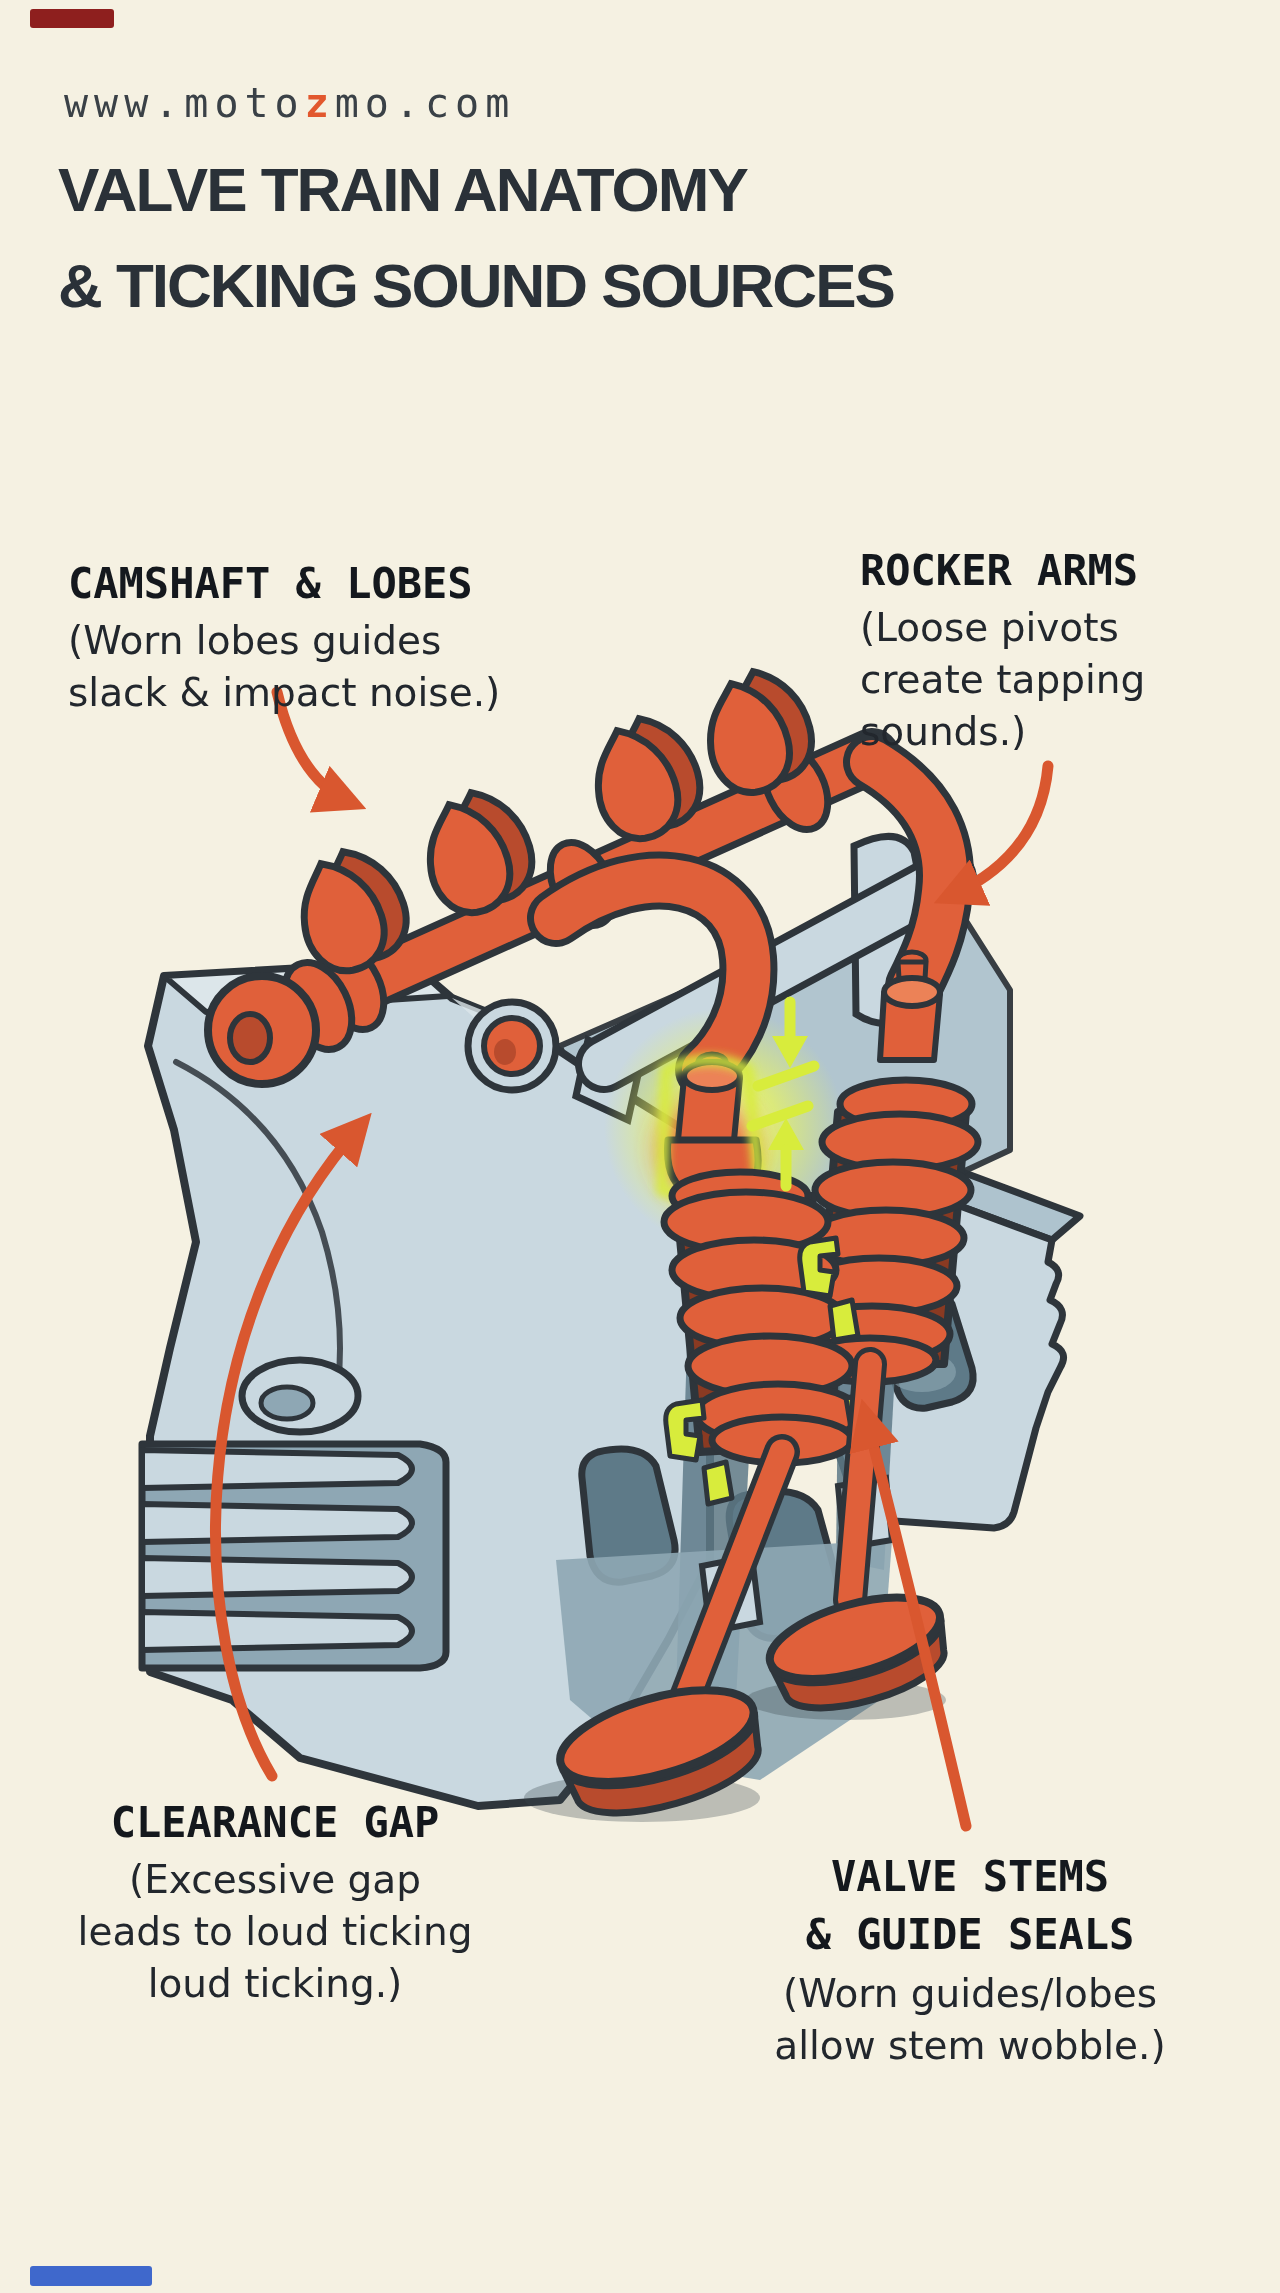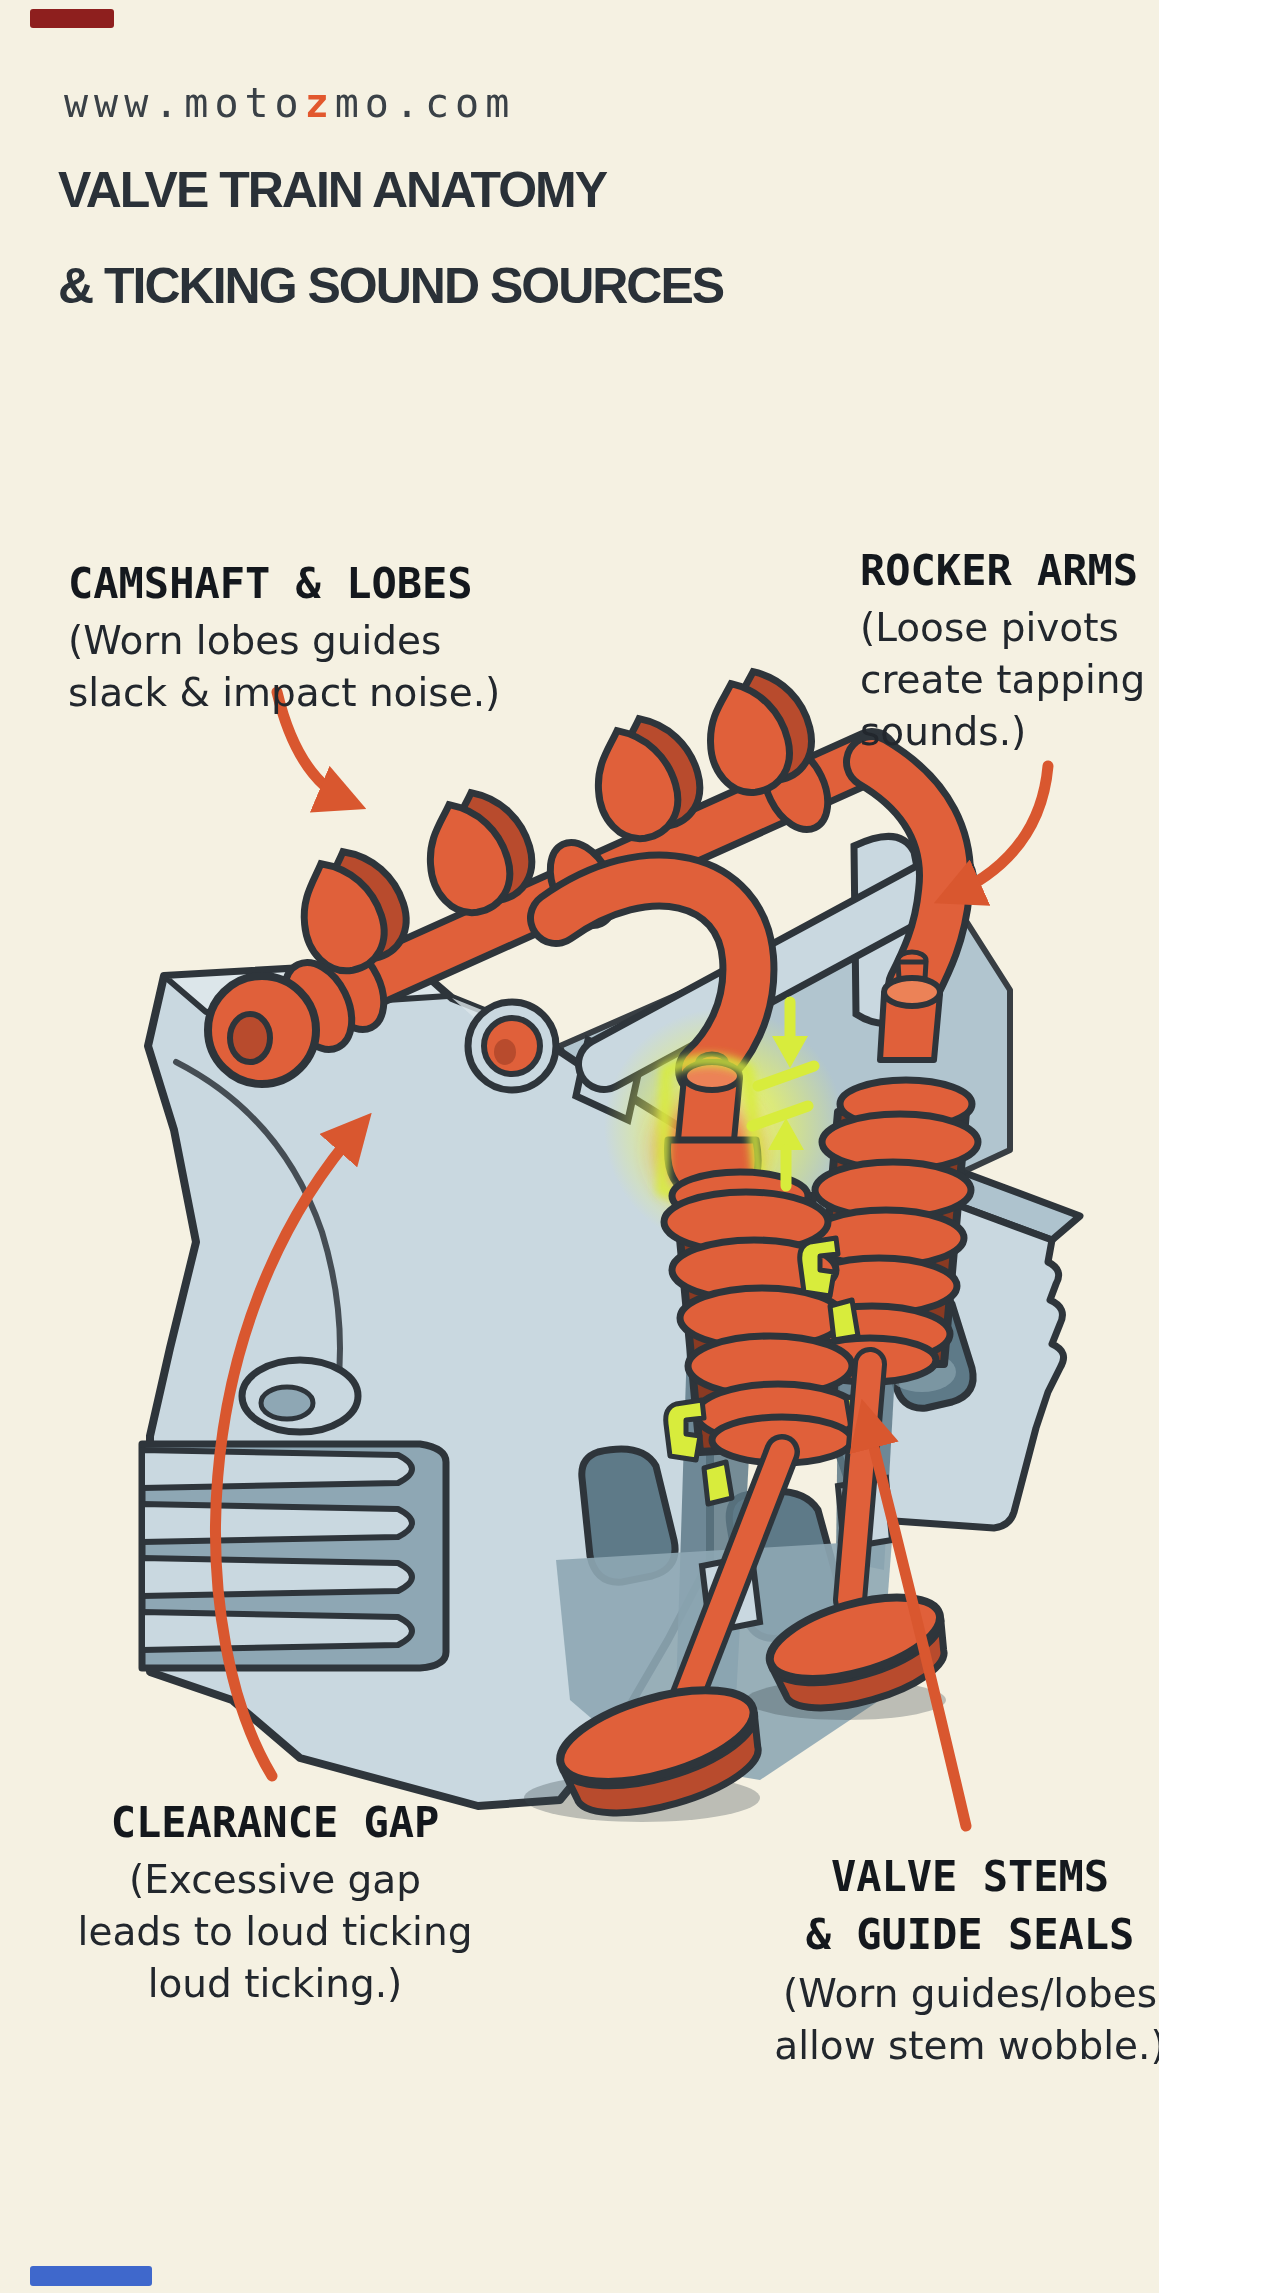--- a/index.html
+++ b/index.html
@@ -1,36 +1,36 @@
 <!DOCTYPE html>
 <html><head>
 <meta charset="utf-8">
 <style>
   html,body{margin:0;padding:0;}
   .page{
-    position:relative; width:1159px; height:2293px; overflow:hidden;
+    position:relative; width:1280px; height:2293px; overflow:hidden;
     background:#F5F1E2;
     font-family:"DejaVu Sans", sans-serif;
     color:#22272D;
   }
   .accent-bar{position:absolute; border-radius:3px;}
   .bar-top{left:30px; top:9px; width:84px; height:19px; background:#8E1F1E;}
   .bar-bottom{left:30px; top:2266px; width:122px; height:20px; background:#3F68CC;}
 
   .site-url{
     position:absolute; left:64px; top:80px;
     font-family:"DejaVu Sans Mono", monospace;
     font-size:40px; letter-spacing:6px; color:#3A4147;
   }
   .site-url .z{color:#E2582E; font-weight:bold;}
 
   .page-title{
     position:absolute; left:58px; top:142px;
     font-family:"Liberation Sans", sans-serif;
-    font-weight:bold; font-size:50px; line-height:96px;
+    font-weight:bold; font-size:62px; line-height:96px;
     letter-spacing:-2px; color:#2A3138; white-space:nowrap;
   }
 
   .callout{position:absolute;}
   .callout .heading{
     font-family:"DejaVu Sans Mono", monospace;
     font-weight:bold; font-size:42px; line-height:50px;
     color:#14181D; margin:0 0 6px 0; white-space:nowrap;
   }
   .callout .line{

